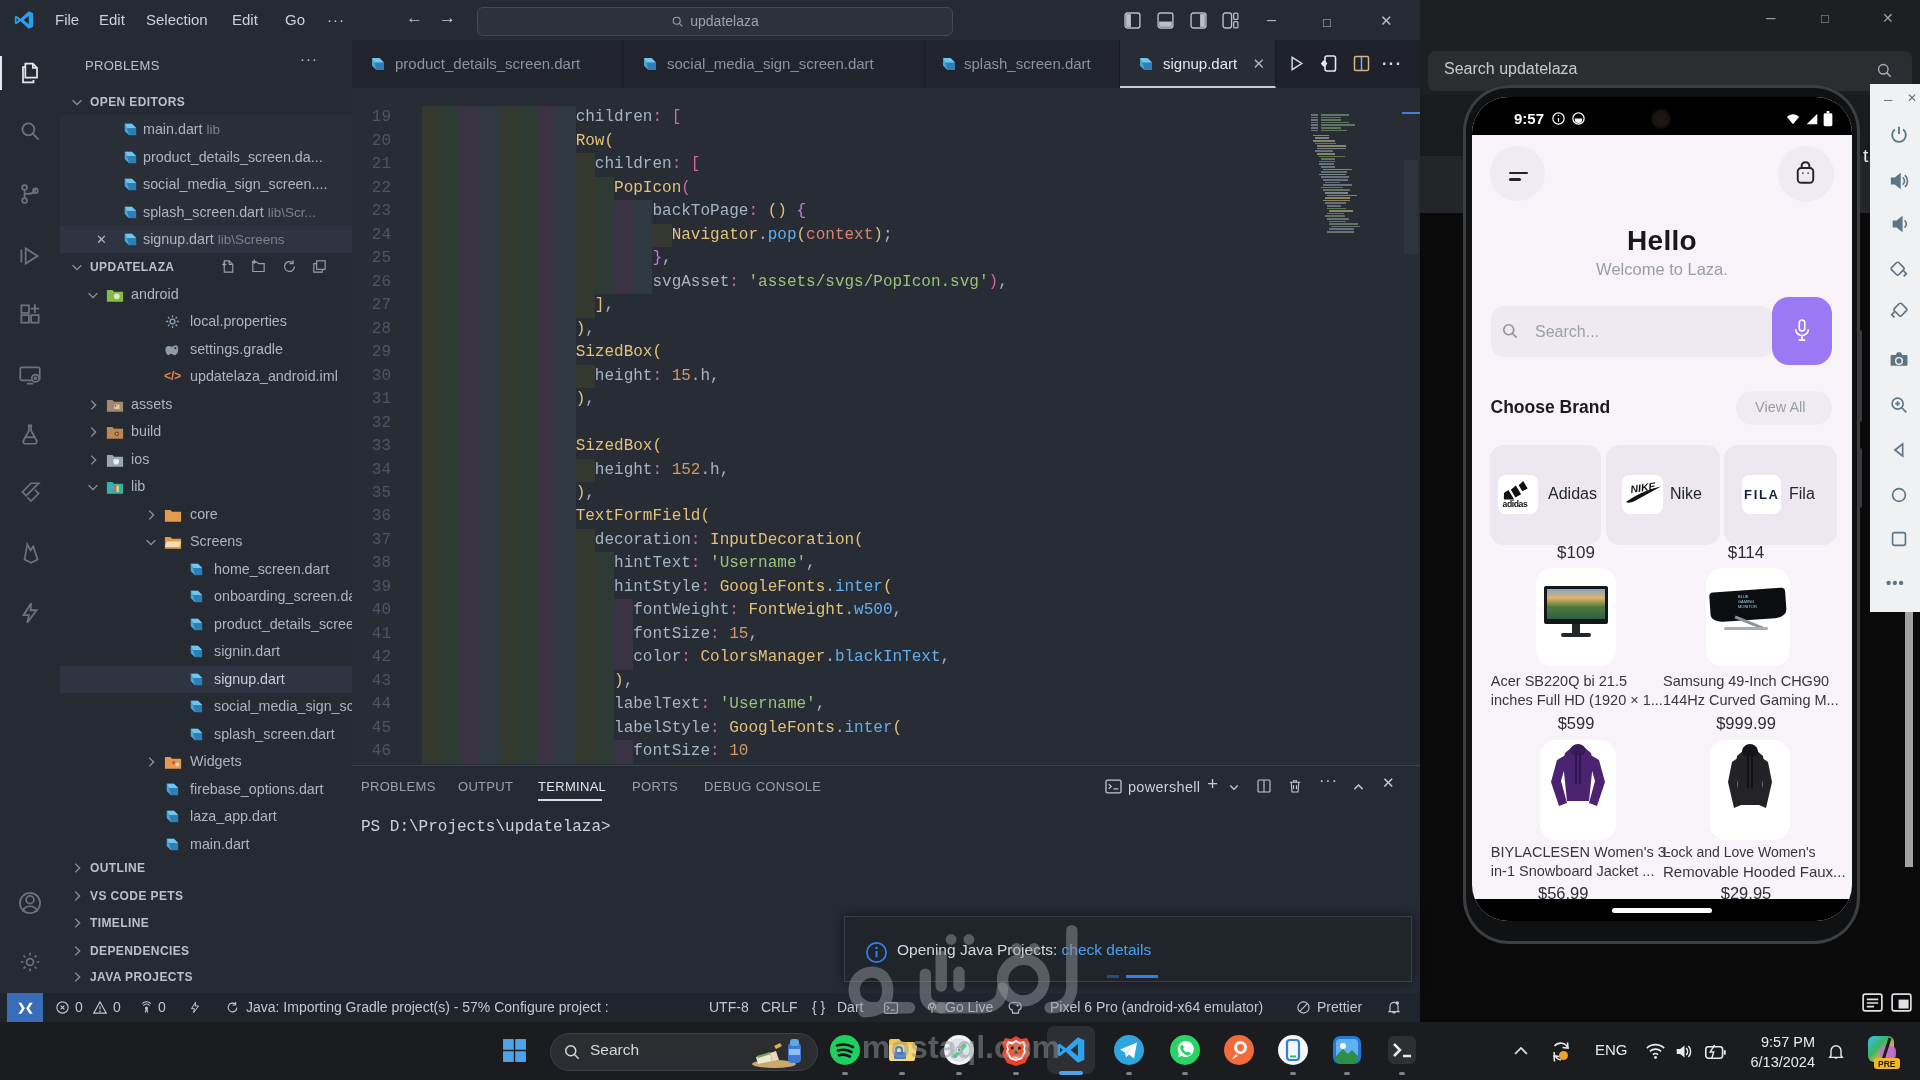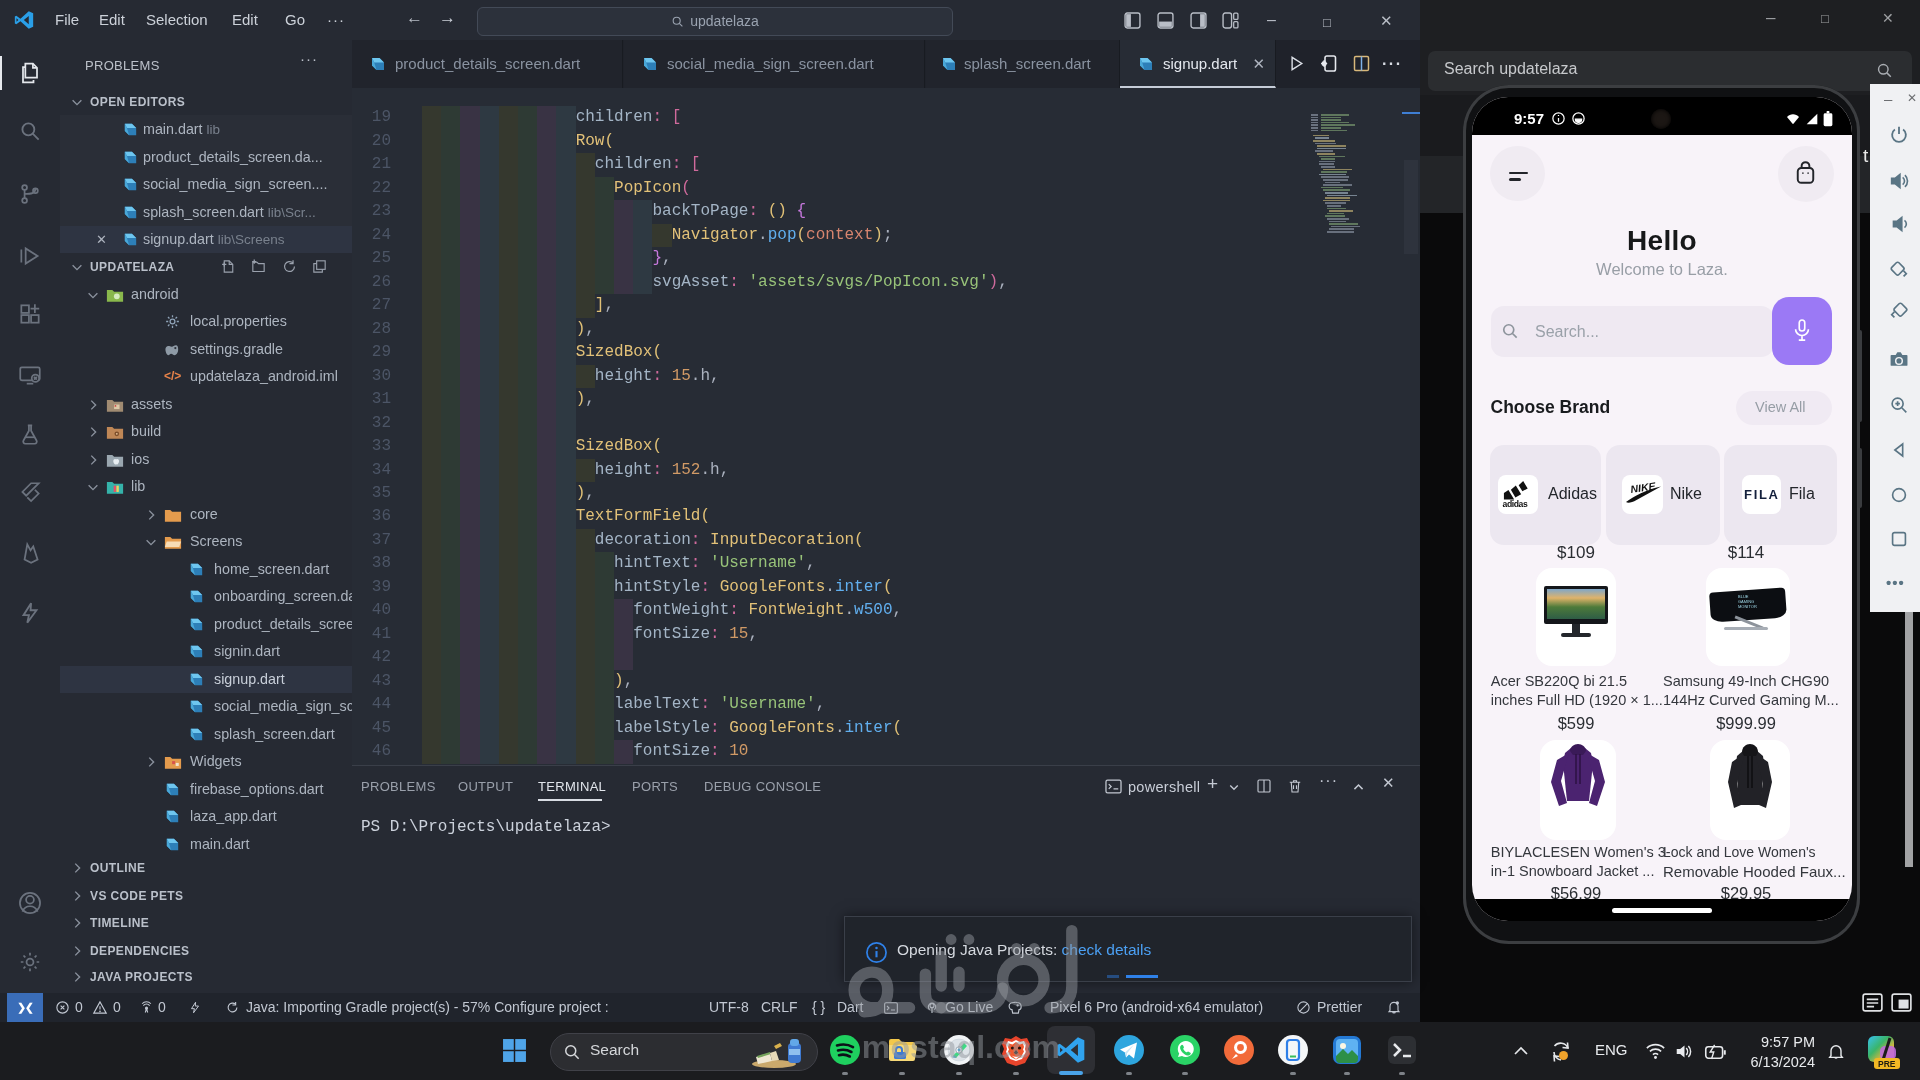--- a/index.html
+++ b/index.html
@@ -259,21 +259,21 @@
           <path d="M29 6h12l7 6 1 9-3 40H24l-3-40 1-9z"></path>
           <path d="M27 11 17 18l-4 20 6 26 7-3-4-22 7-26zM43 11l10 7 4 20-6 26-7-3 4-22-7-26z"></path>
           <path d="M27 8c0-5 4-8 8-8s8 3 8 8l-2 4H29z" fill="#151518"></path>
         </g>
         <path d="M33 12v32M37 12v32" stroke="#0e0e11" stroke-width="1.5"></path>
       </svg>
     <div class="abs" style="left:18.8px;top:747px;font-size:14.5px;color:#34373d;white-space:nowrap">BIYLACLESEN Women's 3-</div>
     <div class="abs" style="left:18.8px;top:765.5px;font-size:14.5px;color:#34373d;white-space:nowrap">in-1 Snowboard Jacket ...</div>
     <div class="abs" style="left:191px;top:747px;font-size:14px;color:#34373d;white-space:nowrap">Lock and Love Women's</div>
     <div class="abs" style="left:191px;top:765.5px;font-size:15px;color:#34373d;white-space:nowrap">Removable Hooded Faux...</div>
-    <div class="abs" style="left:66px;top:787px;width:76px;text-align:center;font-size:16.5px;color:#2b2e33">$56.99</div>
+    <div class="abs" style="left:66px;top:787px;width:76px;font-size:16.5px;color:#2b2e33">$56.99</div>
     <div class="abs" style="left:236px;top:787px;width:76px;text-align:center;font-size:16.5px;color:#2b2e33">$29.95</div>
 
     <div class="abs" style="left:0;top:801.7px;width:380px;height:23px;background:#000"></div>
     <div class="abs" style="left:139.6px;top:810.5px;width:100px;height:5px;border-radius:3px;background:#fff"></div>
   </div>
 
   <div class="abs" id="vsc">
 
     <div class="abs" id="titlebar">
       <svg class="abs" style="left:13px;top:9px" width="22" height="22" viewBox="0 0 24 24">
@@ -679,20 +679,21 @@
       <div class="cline" style="top:300px">                <span class="by">)</span>,</div>
       <div class="cline" style="top:347px">                <span class="cn">SizedBox</span><span class="by">(</span></div>
       <div class="cline" style="top:370.5px">                  <span class="pr">height</span><span class="co">:</span> <span class="nu">152</span>.h,</div>
       <div class="cline" style="top:394px">                <span class="by">)</span>,</div>
       <div class="cline" style="top:417.4px">                <span class="cn">TextFormField</span><span class="by">(</span></div>
       <div class="cline" style="top:440.9px">                  <span class="pr">decoration</span><span class="co">:</span> <span class="cn">InputDecoration</span><span class="by">(</span></div>
       <div class="cline" style="top:464.4px">                    <span class="pr">hintText</span><span class="co">:</span> <span class="st">'Username'</span>,</div>
       <div class="cline" style="top:487.9px">                    <span class="pr">hintStyle</span><span class="co">:</span> <span class="cn">GoogleFonts</span>.<span class="fn">inter</span><span class="by">(</span></div>
       <div class="cline" style="top:511.4px">                      <span class="pr">fontWeight</span><span class="co">:</span> <span class="cn">FontWeight</span>.<span class="fn">w500</span>,</div>
       <div class="cline" style="top:534.8px">                      <span class="pr">fontSize</span><span class="co">:</span> <span class="nu">15</span>,</div>
+      <div class="cline" style="top:558.3px">                      <span class="pr">color</span><span class="co">:</span> <span class="cn">ColorsManager</span>.<span class="fn">blackInText</span>,</div>
       <div class="cline" style="top:581.8px">                    <span class="by">)</span>,</div>
       <div class="cline" style="top:628.8px">                    <span class="pr">labelStyle</span><span class="co">:</span> <span class="cn">GoogleFonts</span>.<span class="fn">inter</span><span class="by">(</span></div>
       <div class="cline" style="top:605.3px">                    <span class="pr">labelText</span><span class="co">:</span> <span class="st">'Username'</span>,</div>
       <div class="cline" style="top:652.2px">                      <span class="pr">fontSize</span><span class="co">:</span> <span class="nu">10</span></div>
 
       <div class="abs" id="minimap" style="left:957px;top:24px;width:66px;height:200px;opacity:.8">
           <div class="abs" style="left:2px;top:2.0px;width:7px;height:1.6px;background:#7b8492"></div>
           <div class="abs" style="left:12px;top:2.0px;width:28px;height:1.6px;background:#6e8a68"></div>
           <div class="abs" style="left:2px;top:4.6px;width:7px;height:1.6px;background:#7b8492"></div>
           <div class="abs" style="left:12px;top:4.6px;width:20px;height:1.6px;background:#6e8a68"></div>

